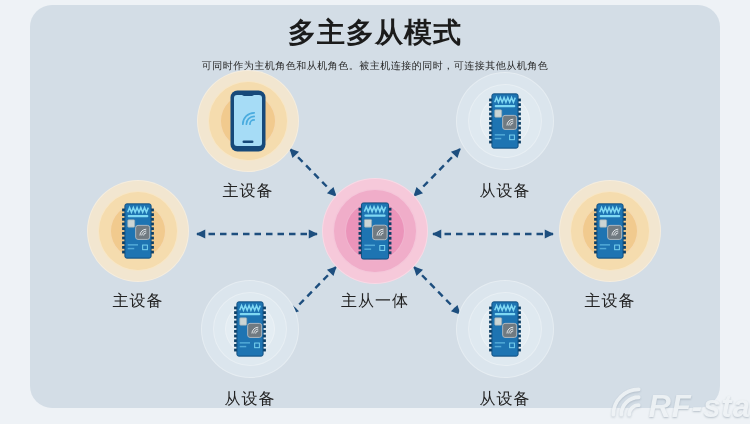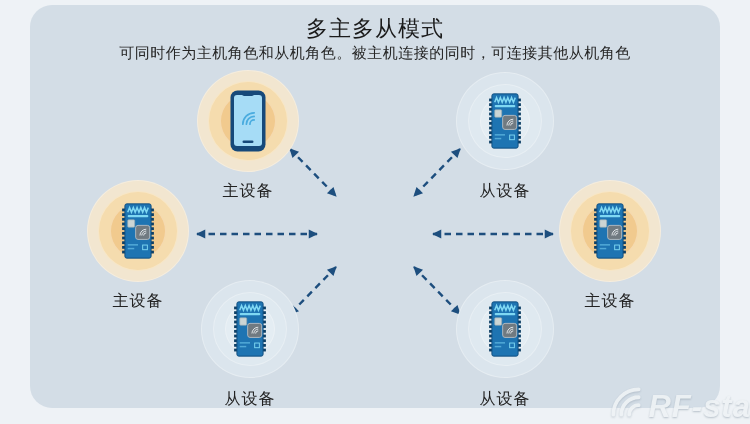--- a/index.html
+++ b/index.html
@@ -7,22 +7,22 @@
     --arrow:#1d4e7e; --label-text:#222222; --logo-text:#eef2f5;
     --ring-pink-inner:#eb94ba; --ring-pink-mid:#f0adc9; --ring-pink-outer:#f6c9da;
     --ring-orange-inner:#f1ca8e; --ring-orange-mid:#f5dcae; --ring-orange-outer:#f2e6d0;
     --ring-blue-inner:#e4edf3; --ring-blue-mid:#dfe9f0; --ring-blue-outer:#dbe5ed;
   }
   html,body{margin:0;padding:0;}
   body{font-family:"Liberation Sans","DejaVu Sans",sans-serif;background:var(--page-bg);}
   .stage{position:relative;width:750px;height:424px;background:var(--page-bg);overflow:hidden;}
   .panel{position:absolute;left:30px;top:5px;width:690px;height:403px;background:var(--panel-bg);border-radius:22px;}
   .header{position:absolute;left:0;top:14px;width:750px;text-align:center;}
-  .title{font-size:22px;font-weight:400;color:var(--title-text);letter-spacing:1px;}
-  .subtitle{font-size:15px;color:var(--body-text);letter-spacing:.5px;}
+  .title{font-size:28px;font-weight:700;color:var(--title-text);letter-spacing:1px;}
+  .subtitle{margin-top:7px;font-size:10px;color:var(--body-text);letter-spacing:.5px;}
   .arrows{position:absolute;left:0;top:0;width:750px;height:424px;pointer-events:none;}
   .conn{stroke:var(--arrow);stroke-width:2.4;stroke-dasharray:6.5 5;fill:none;}
   .arrowhead{fill:var(--arrow);}
   .node{position:absolute;width:104px;height:104px;}
   .rp{position:absolute;left:50%;top:50%;transform:translate(-50%,-50%);border-radius:50%;border:1px solid rgba(255,255,255,0.30);}
   .pink  .r1{width:104px;height:104px;background:var(--ring-pink-outer);}
   .pink  .r2{width:82px;height:82px;background:var(--ring-pink-mid);}
   .pink  .r3{width:58px;height:58px;background:var(--ring-pink-inner);}
   .orange .r1{width:100px;height:100px;background:var(--ring-orange-outer);}
   .orange .r2{width:78px;height:78px;background:var(--ring-orange-mid);}
@@ -145,20 +145,29 @@
   <div class="node orange n-l">
     <div class="rp r1"></div>
     <div class="rp r2"></div>
     <div class="rp r3"></div>
     <svg class="icon" width="38" height="58">
         <use href="#sym-module"></use>
       </svg>
     <div class="label">主设备</div>
   </div>
 
+  <div class="node pink n-c">
+    <div class="rp r1"></div>
+    <div class="rp r2"></div>
+    <div class="rp r3"></div>
+    <svg class="icon" width="40" height="60">
+        <use href="#sym-module"></use>
+      </svg>
+    <div class="label">主从一体</div>
+  </div>
 
   <div class="node orange n-r">
     <div class="rp r1"></div>
     <div class="rp r2"></div>
     <div class="rp r3"></div>
     <svg class="icon" width="38" height="58">
         <use href="#sym-module"></use>
       </svg>
     <div class="label">主设备</div>
   </div>

